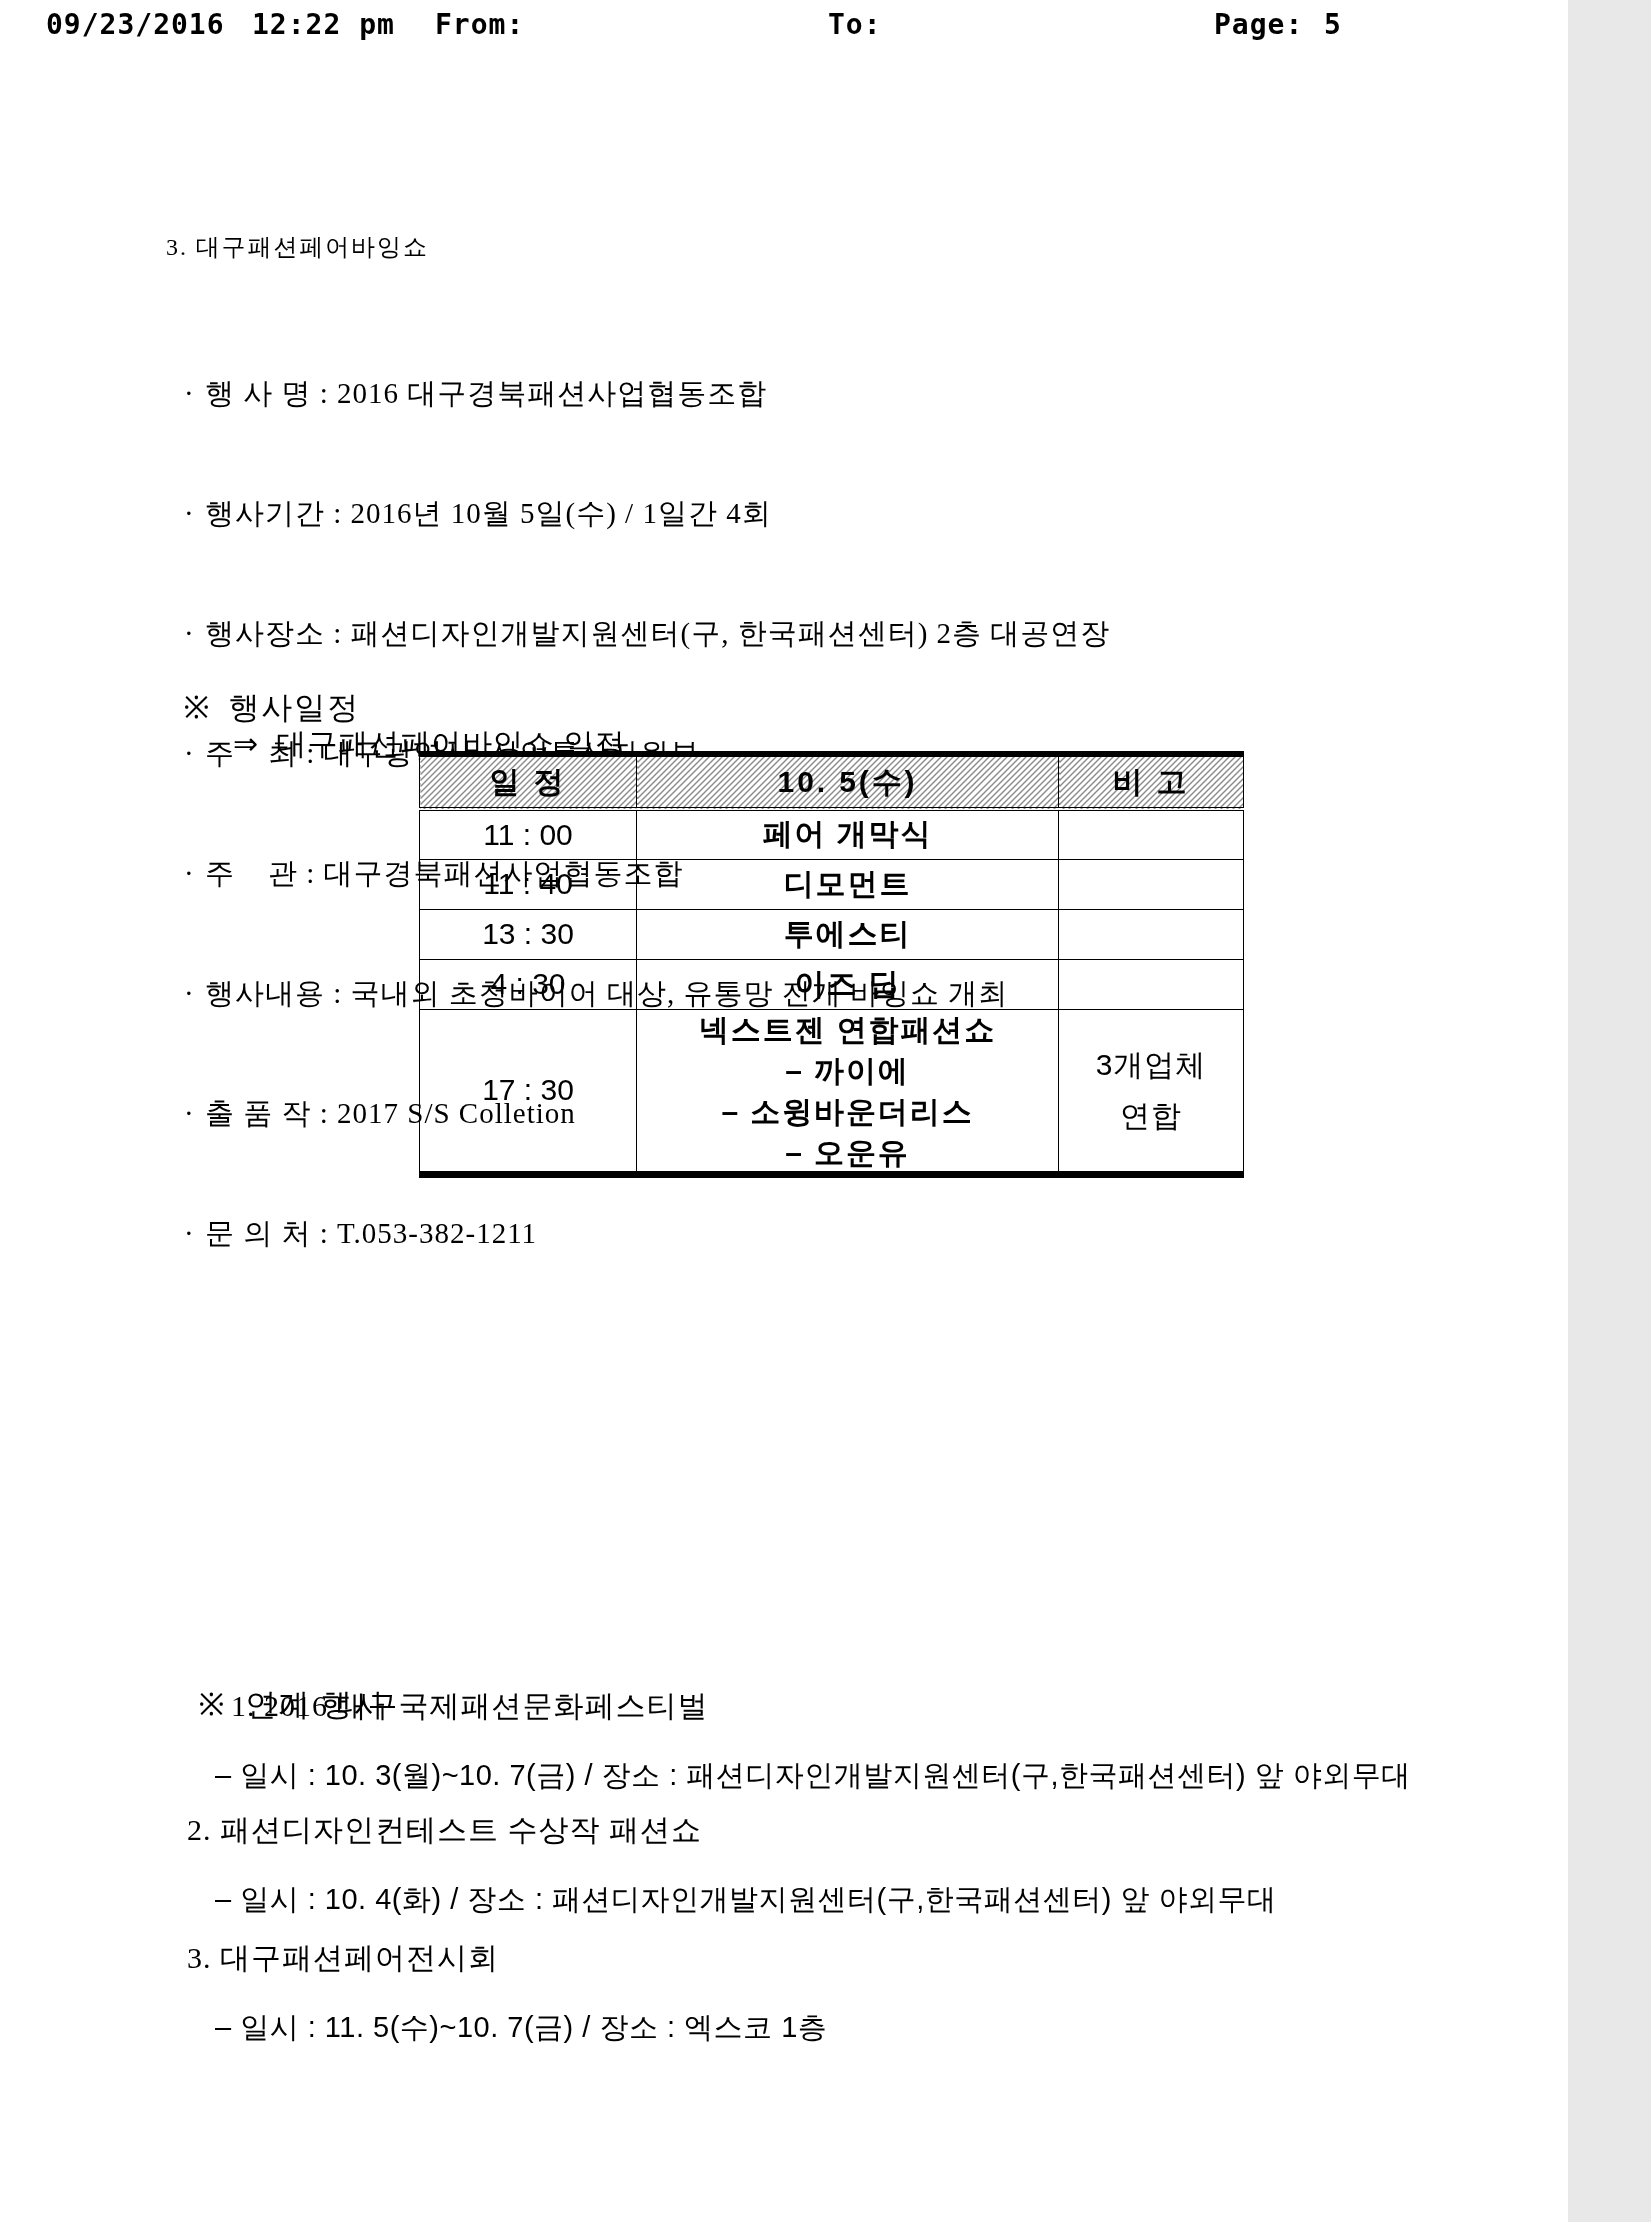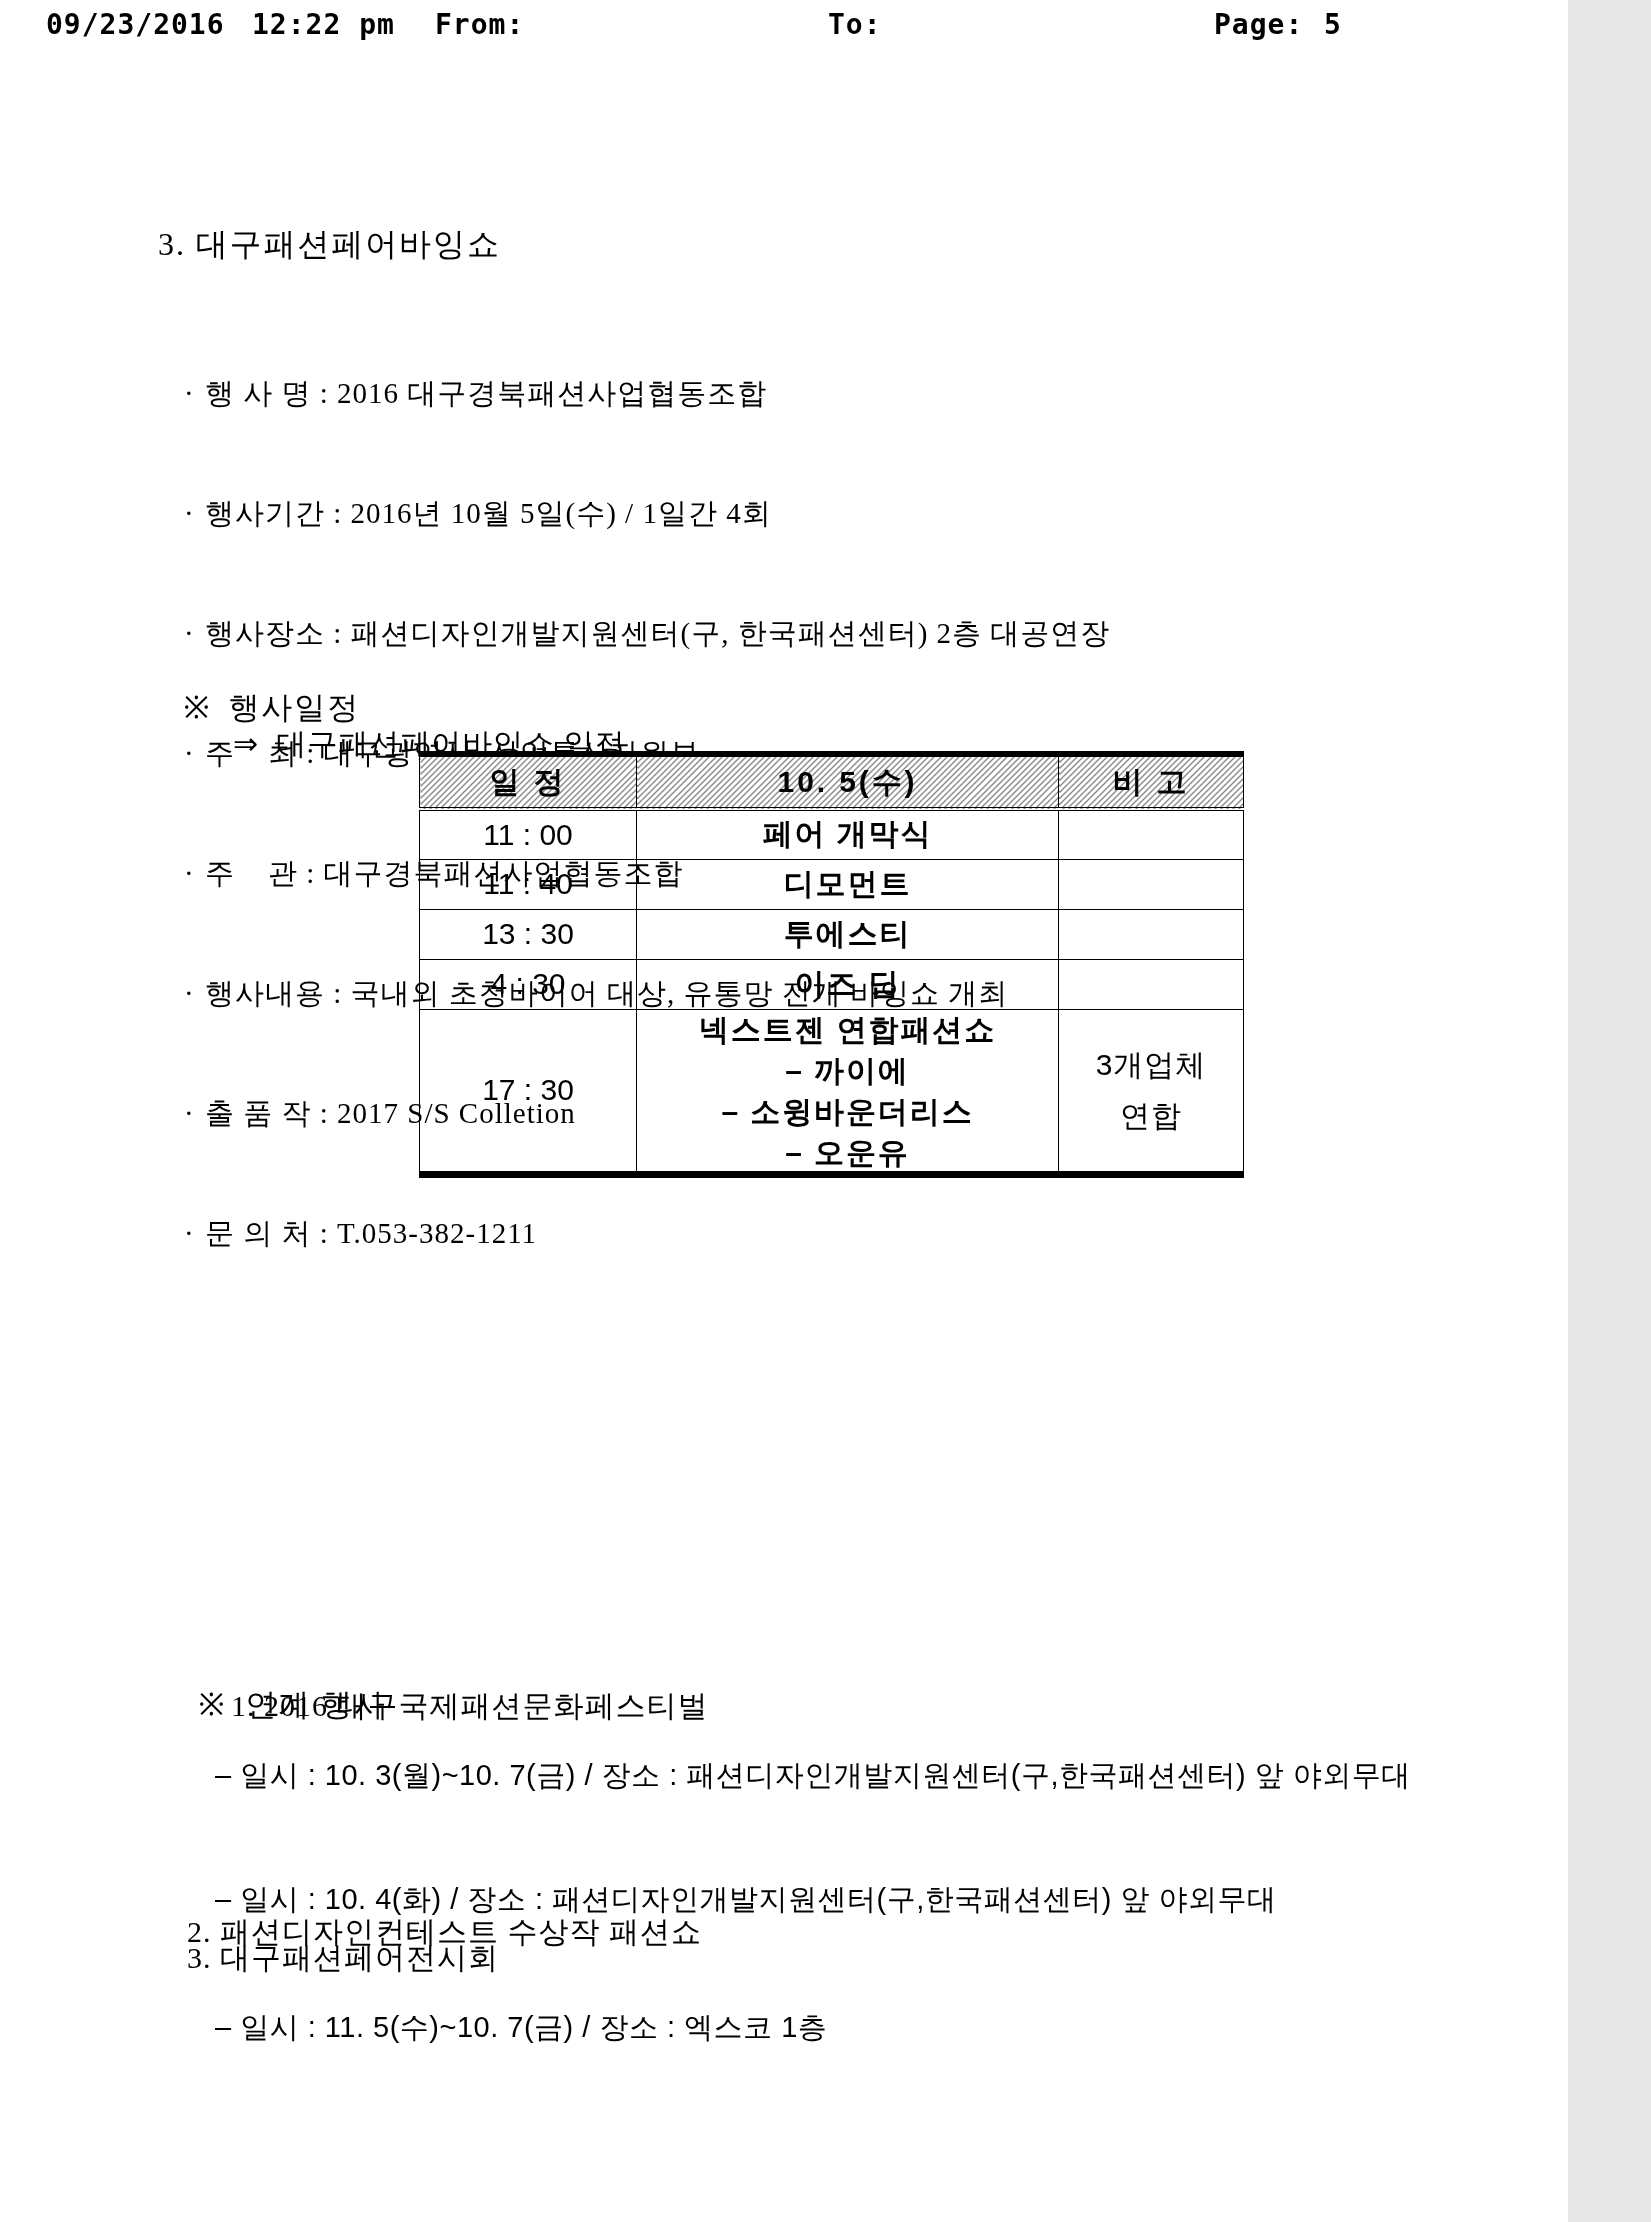--- a/index.html
+++ b/index.html
@@ -21,21 +21,21 @@
   .fh-date{left:46px;}
   .fh-time{left:252px;}
   .fh-from{left:435px;text-align:right;}
   .fh-to{left:828px;}
   .fh-page{left:1214px;}
   .fh-pageno{left:1324px;}
 
   
   .doc-title{
     position:absolute;top:223px;left:158px;
-    font-size:32px;font-weight:normal;margin:0;
+    font-size:24px;font-weight:normal;margin:8px;
     letter-spacing:1.9px;white-space:pre;
   }
 
   
   .details{
     position:absolute;top:293px;left:184px;
     font-size:29px;line-height:40px;
     white-space:pre;letter-spacing:1px;
   }
   .detail-line{display:flex;}
@@ -97,21 +97,21 @@
   .rel-title{
     position:absolute;left:187px;
     font-size:30px;white-space:pre;letter-spacing:1px;
   }
   .rel-detail{
     position:absolute;left:215px;
     font-family:"Liberation Sans", sans-serif;
     font-size:29px;white-space:pre;letter-spacing:0.5px;margin-top:28px;
   }
   .t1{top:1686px;margin-left:44px;} .d1{top:1728px;}
-  .t2{top:1912px;} .d2{top:1852px;}
+  .t2{top:1810px;} .d2{top:1852px;}
   .t3{top:1938px;} .d3{top:1980px;}
 </style>
 </head>
 <body>
 
 <div class="page">
 
   <div class="fax-header">
     <span class="fh-date">09/23/2016</span>
     <span class="fh-time">12:22 pm</span>

